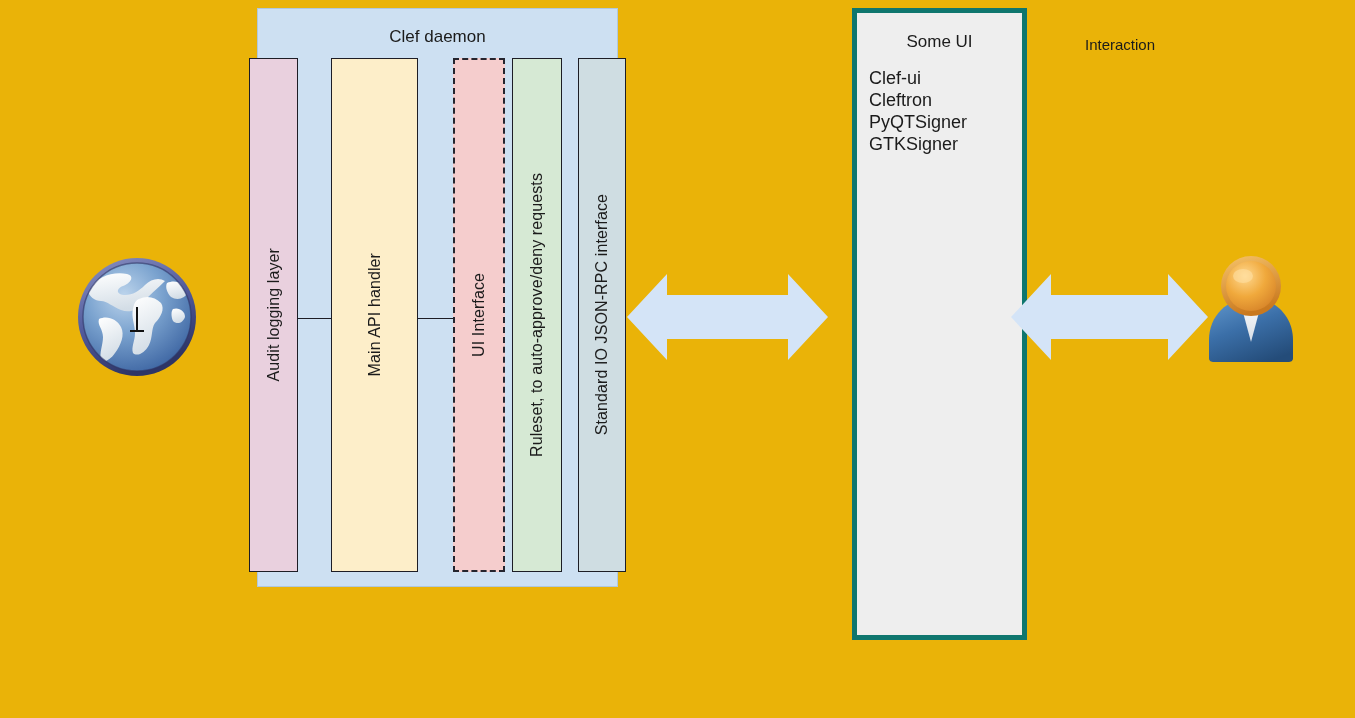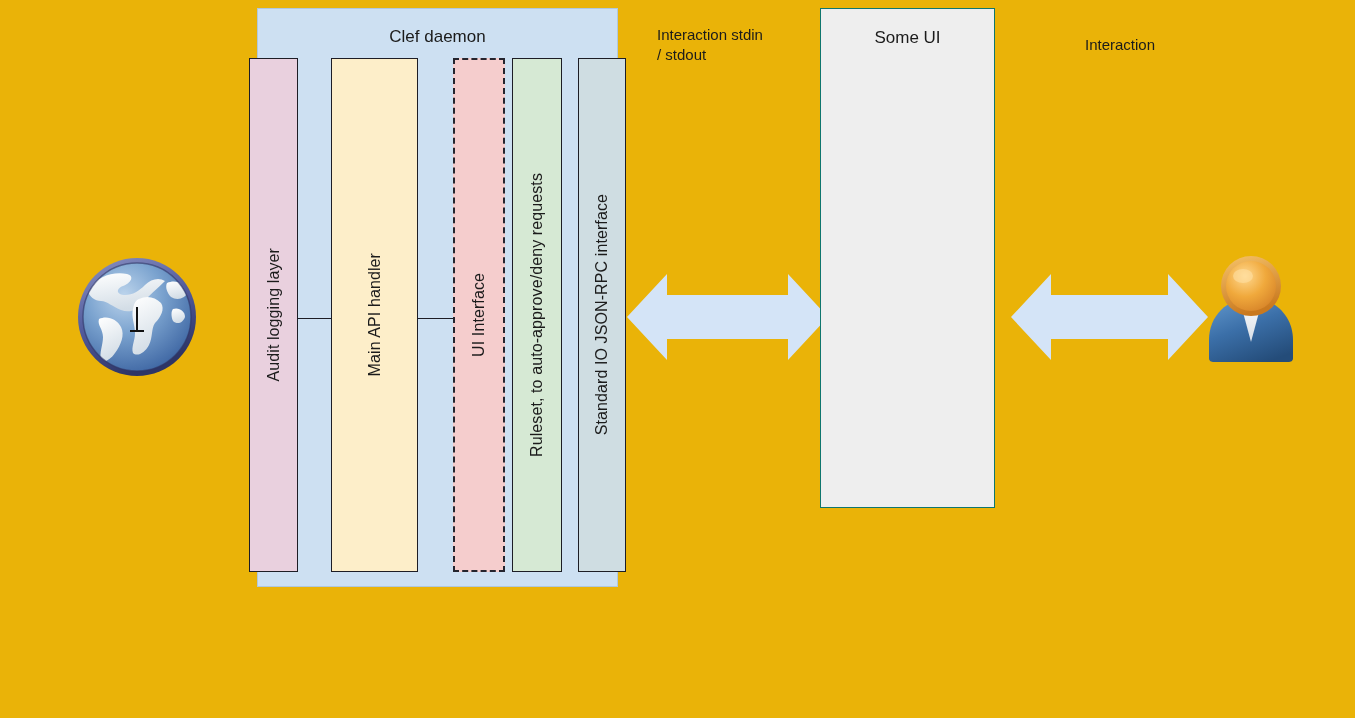--- a/index.html
+++ b/index.html
@@ -71,26 +71,26 @@
     top: 318px;
     height: 1px;
     background: #1d1d26;
   }
   #conn-1 { left: 297px; width: 35px; }
   #conn-2 { left: 417px; width: 37px; }
 
   
   #some-ui {
     position: absolute;
-    left: 820px;
+    left: 852px;
     top: 8px;
     width: 175px;
-    height: 500px;
+    height: 632px;
     background: #eeeeee;
-    border: 1px solid #0f766e;
+    border: 5px solid #0f766e;
     box-sizing: border-box;
   }
   #some-ui-title {
     position: absolute;
     left: 0;
     top: 19px;
     width: 100%;
     text-align: center;
     font-size: 17px;
     color: #1b1b1b;
@@ -217,27 +217,29 @@
   </div>
   <div class="vbox" id="box-stdio">
     <span class="vlabel">Standard IO JSON-RPC interface</span>
   </div>
 
   <div class="arrow" id="arrow-stdio">
     <svg width="201" height="90" viewBox="0 0 201 90">
       <polygon points="0,45 40,2 40,23 161,23 161,2 201,45 161,88 161,67 40,67 40,88" fill="#d4e4f7"></polygon>
     </svg>
   </div>
-  <div class="arrow-label" id="arrow-stdio-label">
-    <span>Interaction stdin</span>
-    <span>/ stdout</span>
-  </div>
 
   <div id="some-ui">
     <div id="some-ui-title">Some UI</div>
+    <ul id="some-ui-list">
+      <li>Clef-ui</li>
+      <li>Cleftron</li>
+      <li>PyQTSigner</li>
+      <li>GTKSigner</li>
+    </ul>
   </div>
 
   <div class="arrow" id="arrow-interaction">
     <svg width="197" height="90" viewBox="0 0 197 90">
       <polygon points="0,45 40,2 40,23 157,23 157,2 197,45 157,88 157,67 40,67 40,88" fill="#d4e4f7"></polygon>
     </svg>
   </div>
   <div class="arrow-label" id="arrow-interaction-label">
     <span>Interaction</span>
   </div>

